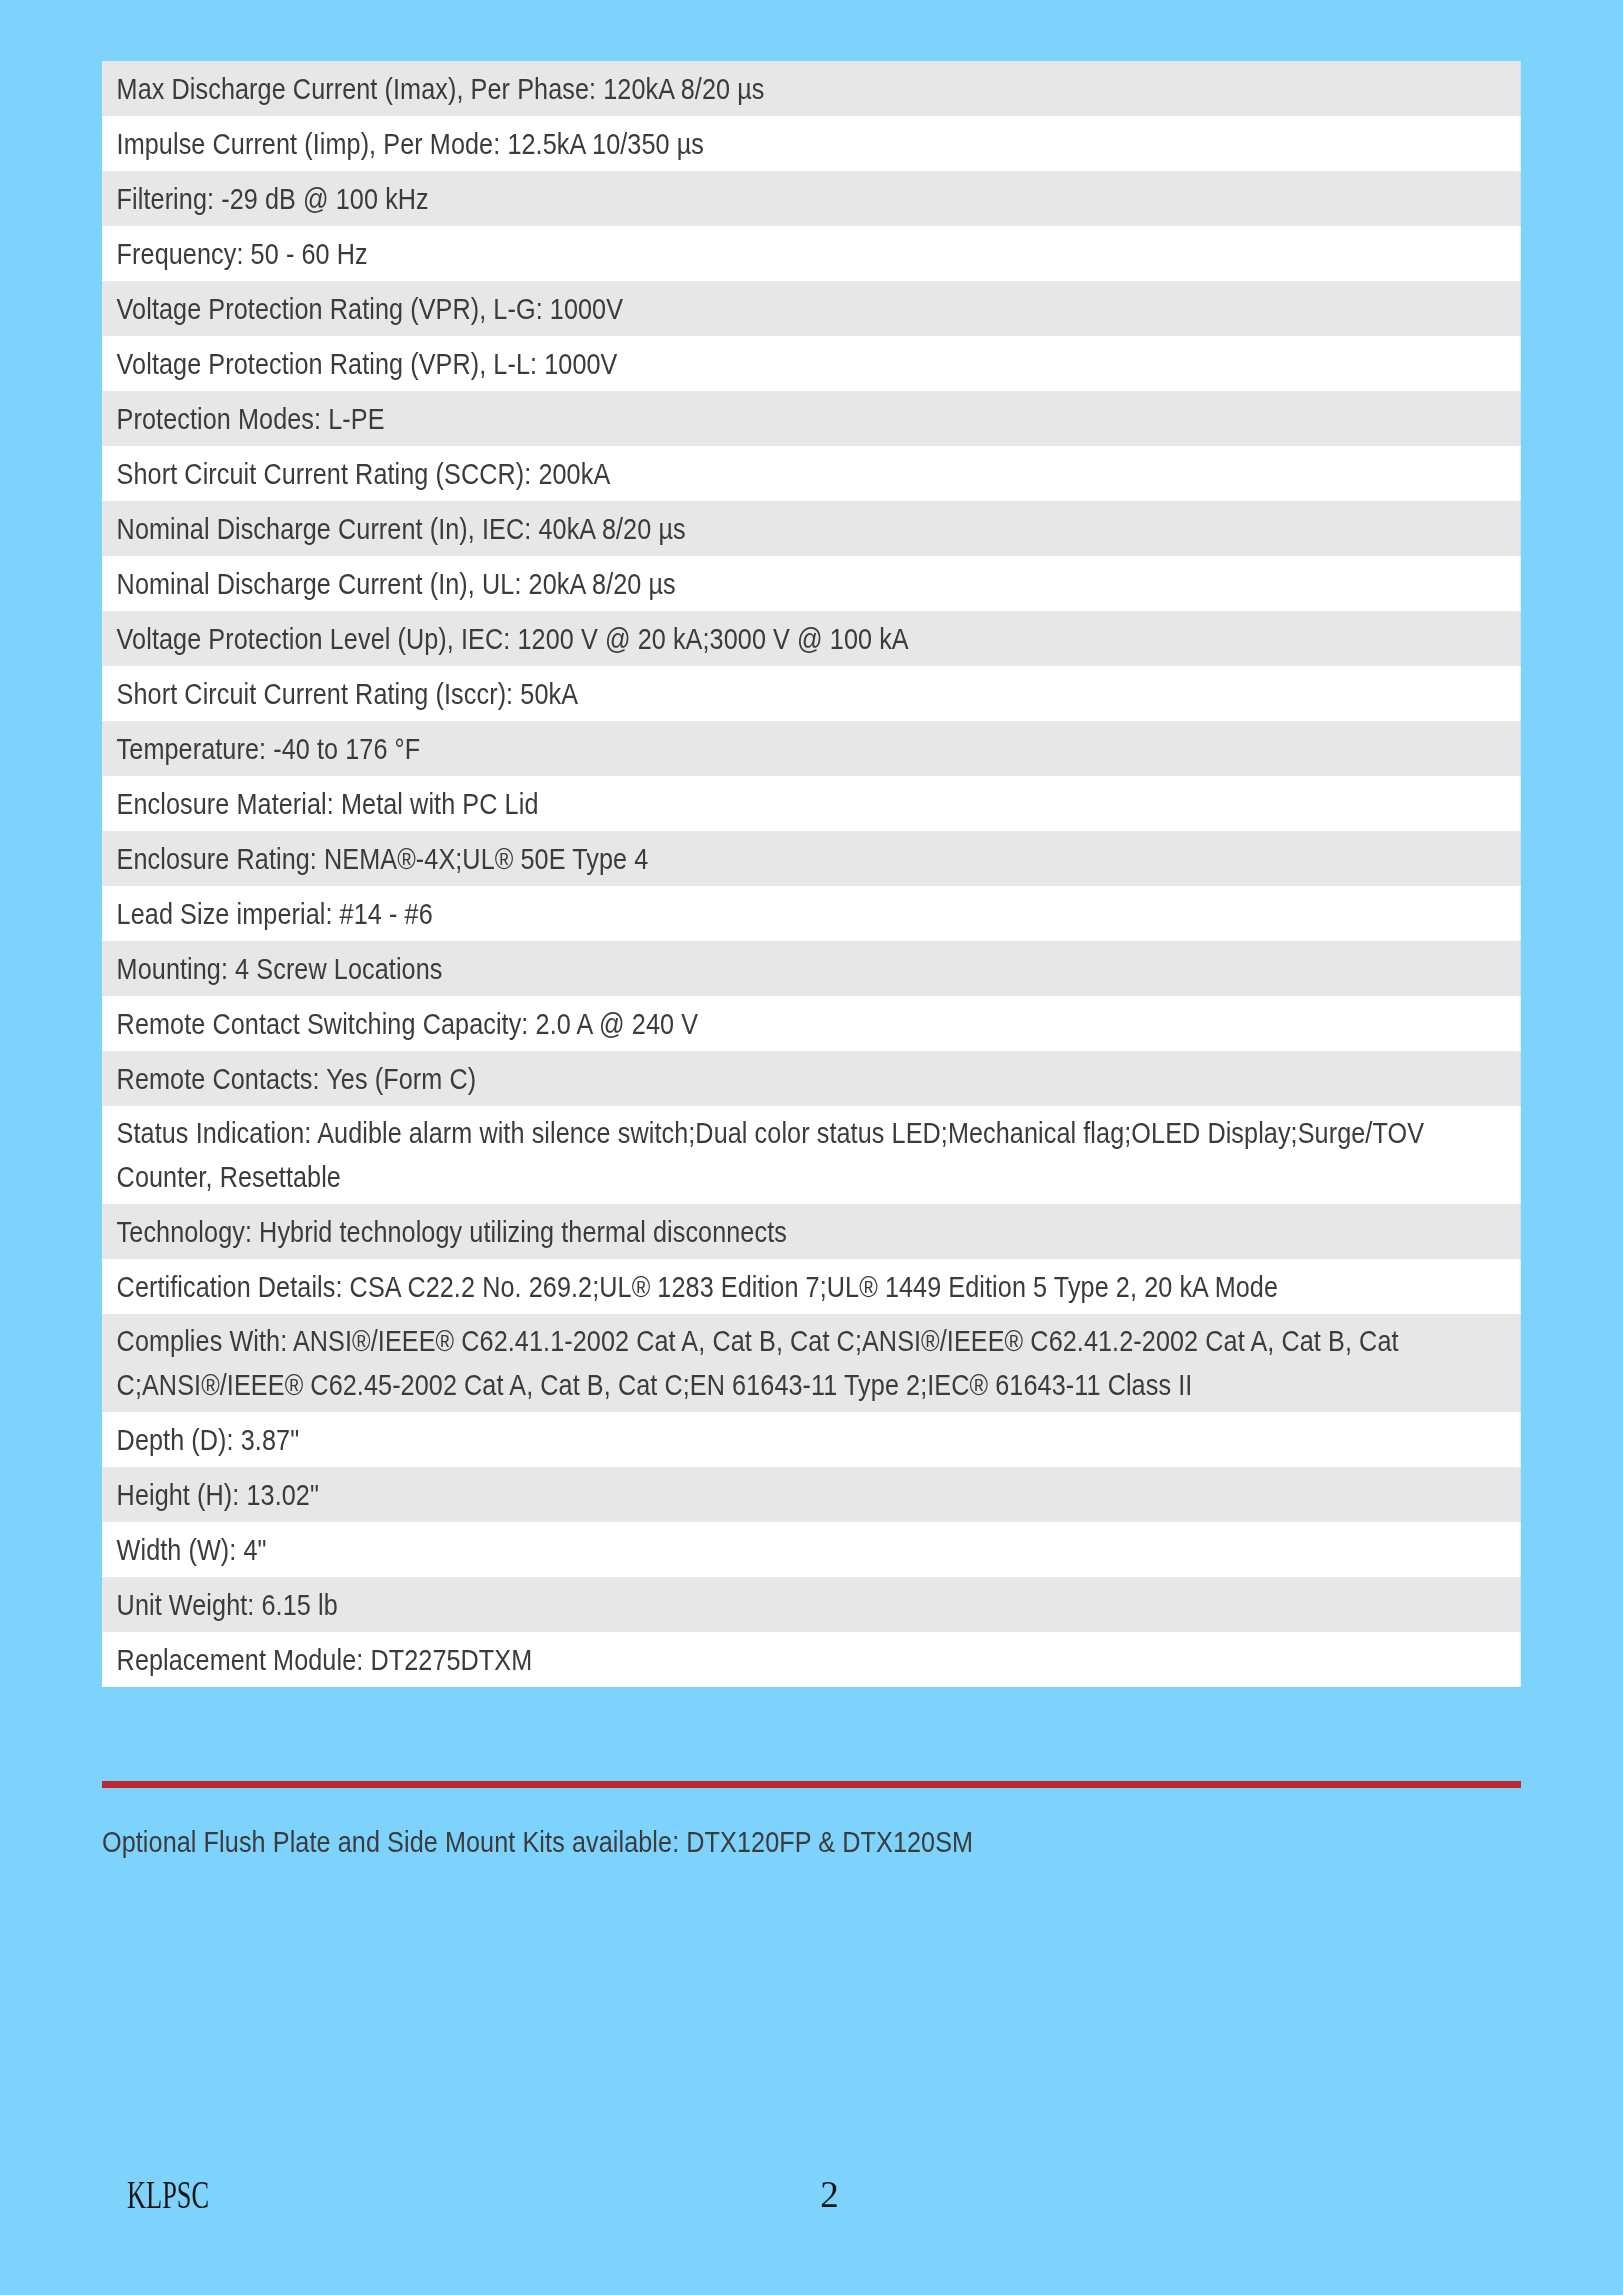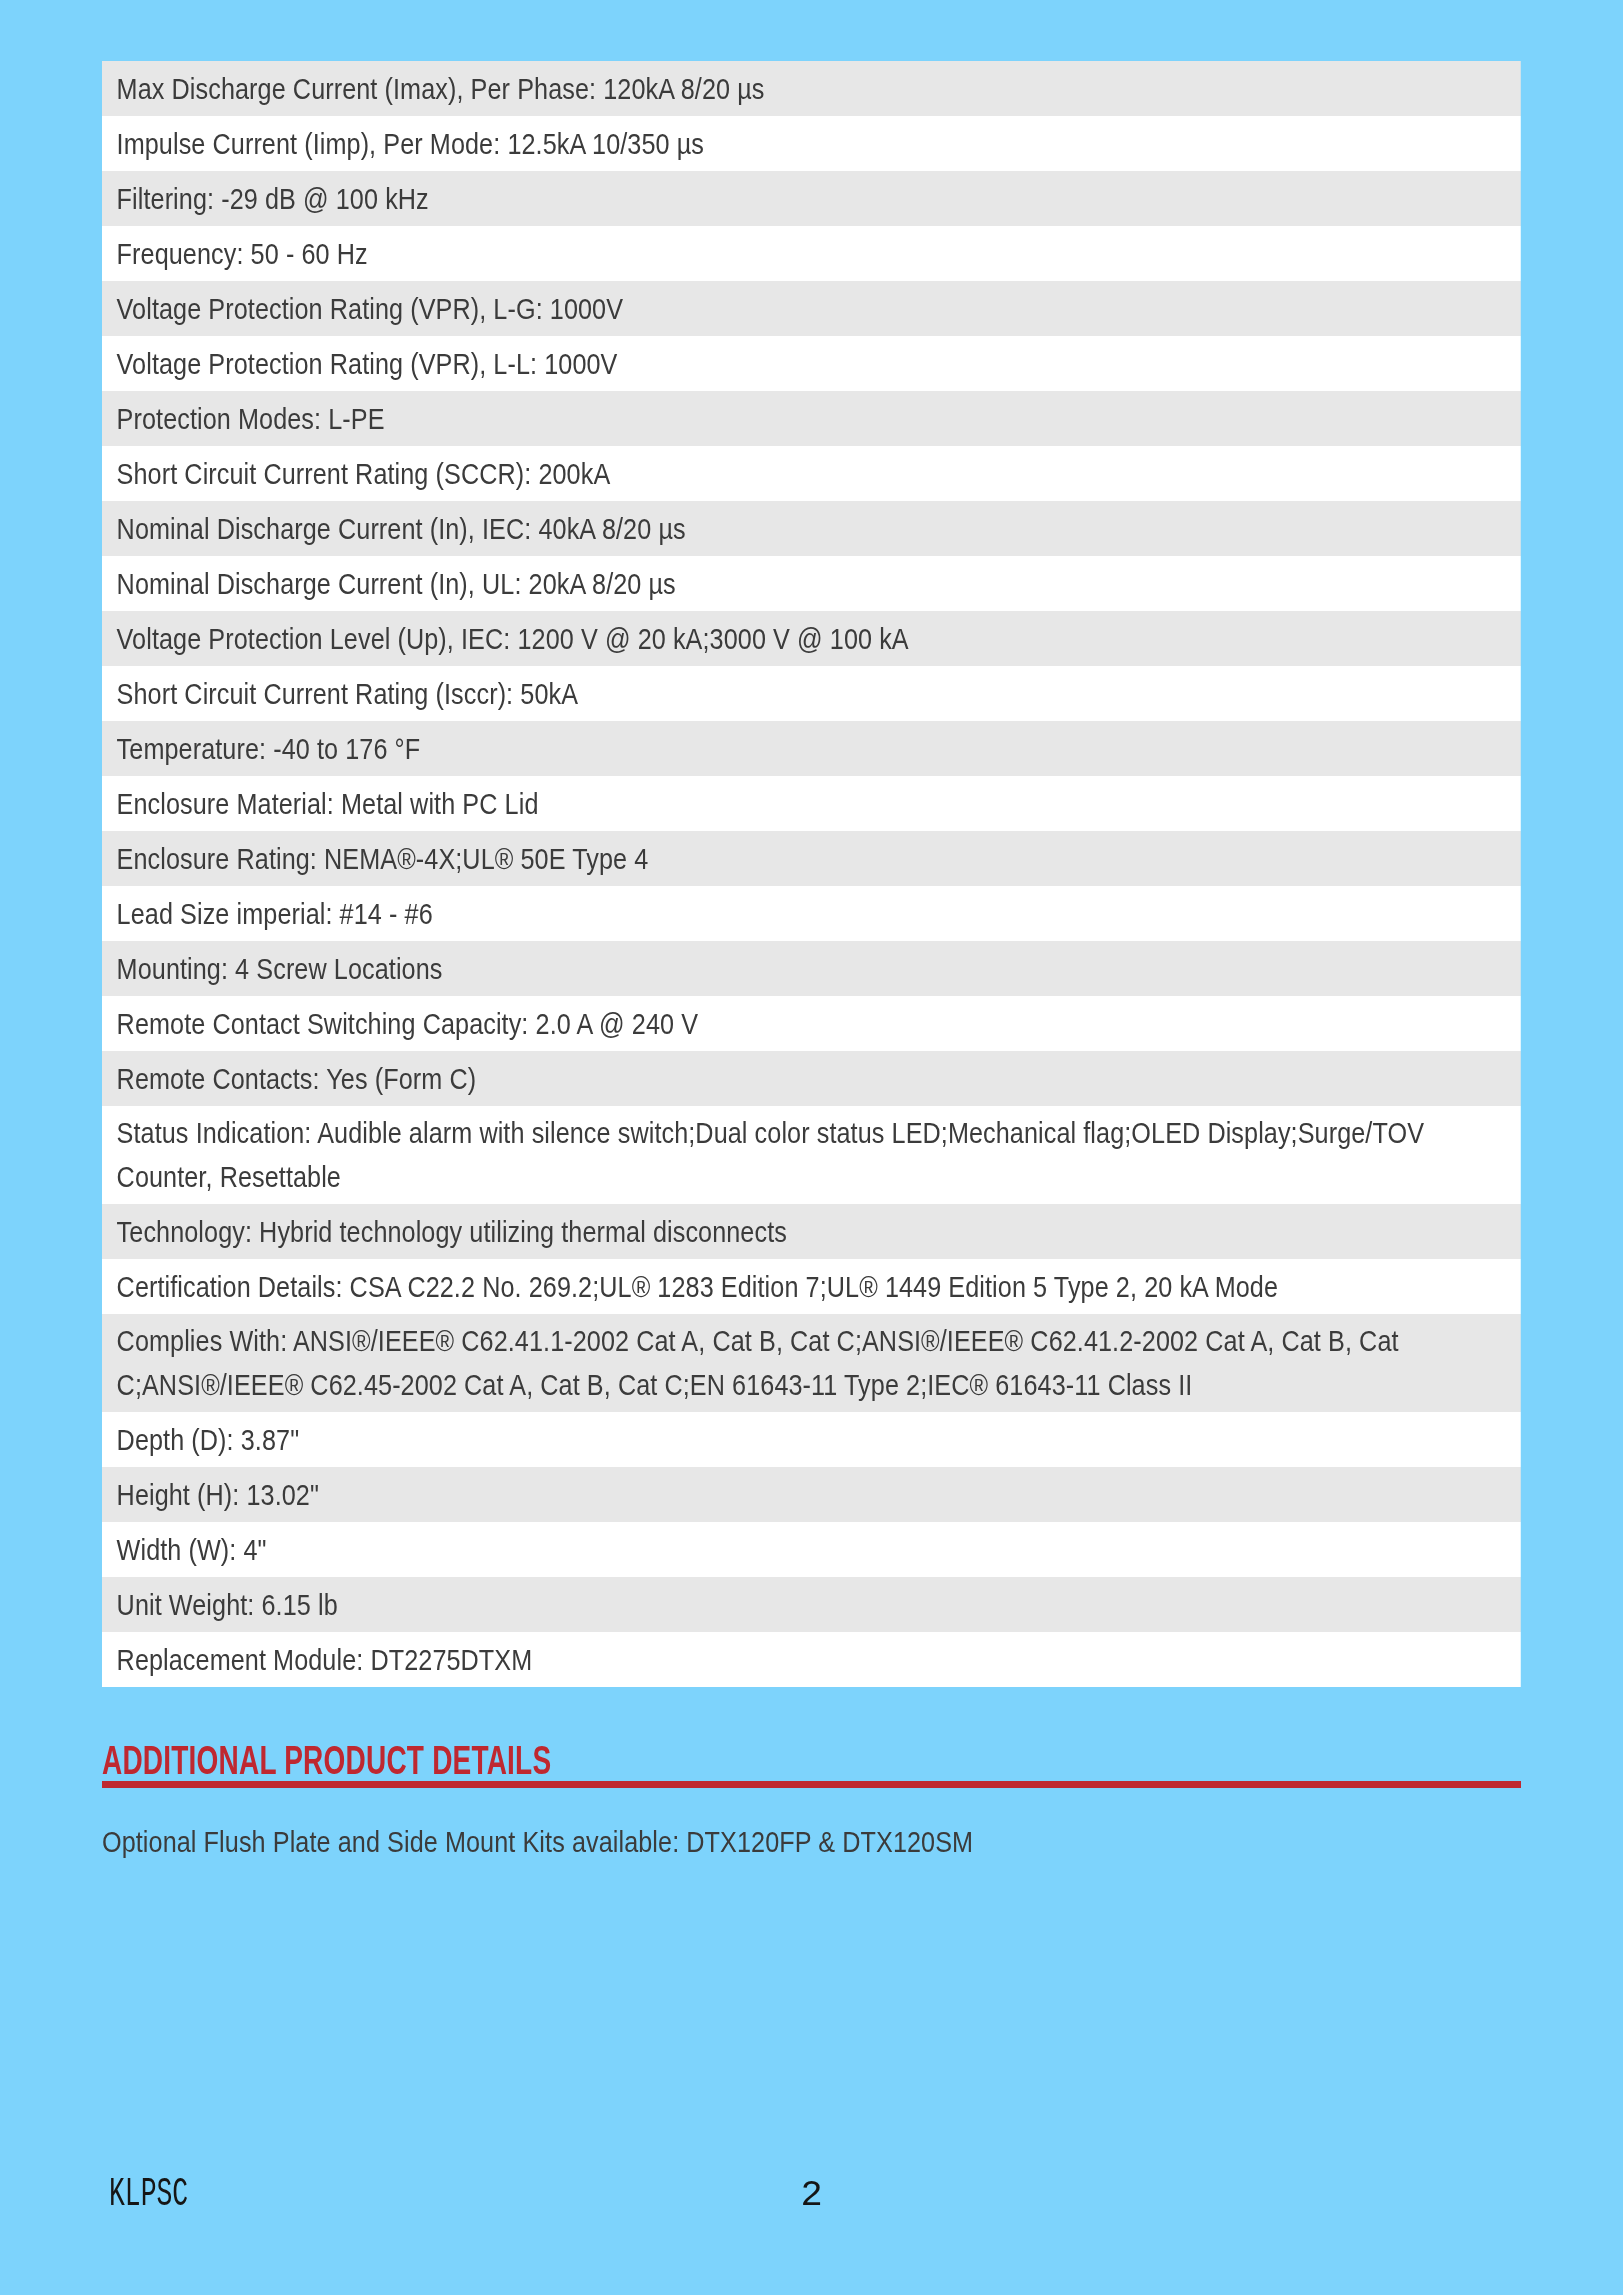--- a/index.html
+++ b/index.html
@@ -82,25 +82,25 @@
     transform-origin: 0 0;
     font-size: 30px;
     line-height: 44px;
     letter-spacing: 0.1px;
     color: #3b3b3b;
   }
 
   
   .footer {
     position: absolute;
-    left: 102px;
+    left: 120px;
     top: 2172px;
     width: 1419px;
     height: 46px;
-    font-family: Liberation Mono, monospace;
+    font-family: Liberation Serif, serif;
     color: #161616;
   }
   .footer-left {
     position: absolute;
     left: 7.2px;
     bottom: 3.1px;
     display: inline-block;
     font-size: 40px;
     line-height: 40px;
     transform: scaleX(0.66);
@@ -201,23 +201,20 @@
     <span class="row-text">Width (W): 4"</span>
   </div>
       <div class="spec-row shaded">
     <span class="row-text">Unit Weight: 6.15 lb</span>
   </div>
       <div class="spec-row">
     <span class="row-text">Replacement Module: DT2275DTXM</span>
   </div>
     </div>
 
-  <div class="heading-wrap">
-    <span class="heading-text">ADDITIONAL PRODUCT DETAILS</span>
-  </div>
 
   <div class="heading-rule"></div>
 
   <div class="note-wrap">
     <span>Optional Flush Plate and Side Mount Kits available: DTX120FP &amp; DTX120SM</span>
   </div>
 
   <div class="footer">
     <span class="footer-left">KLPSC</span>
     <div class="page-num">2</div>

